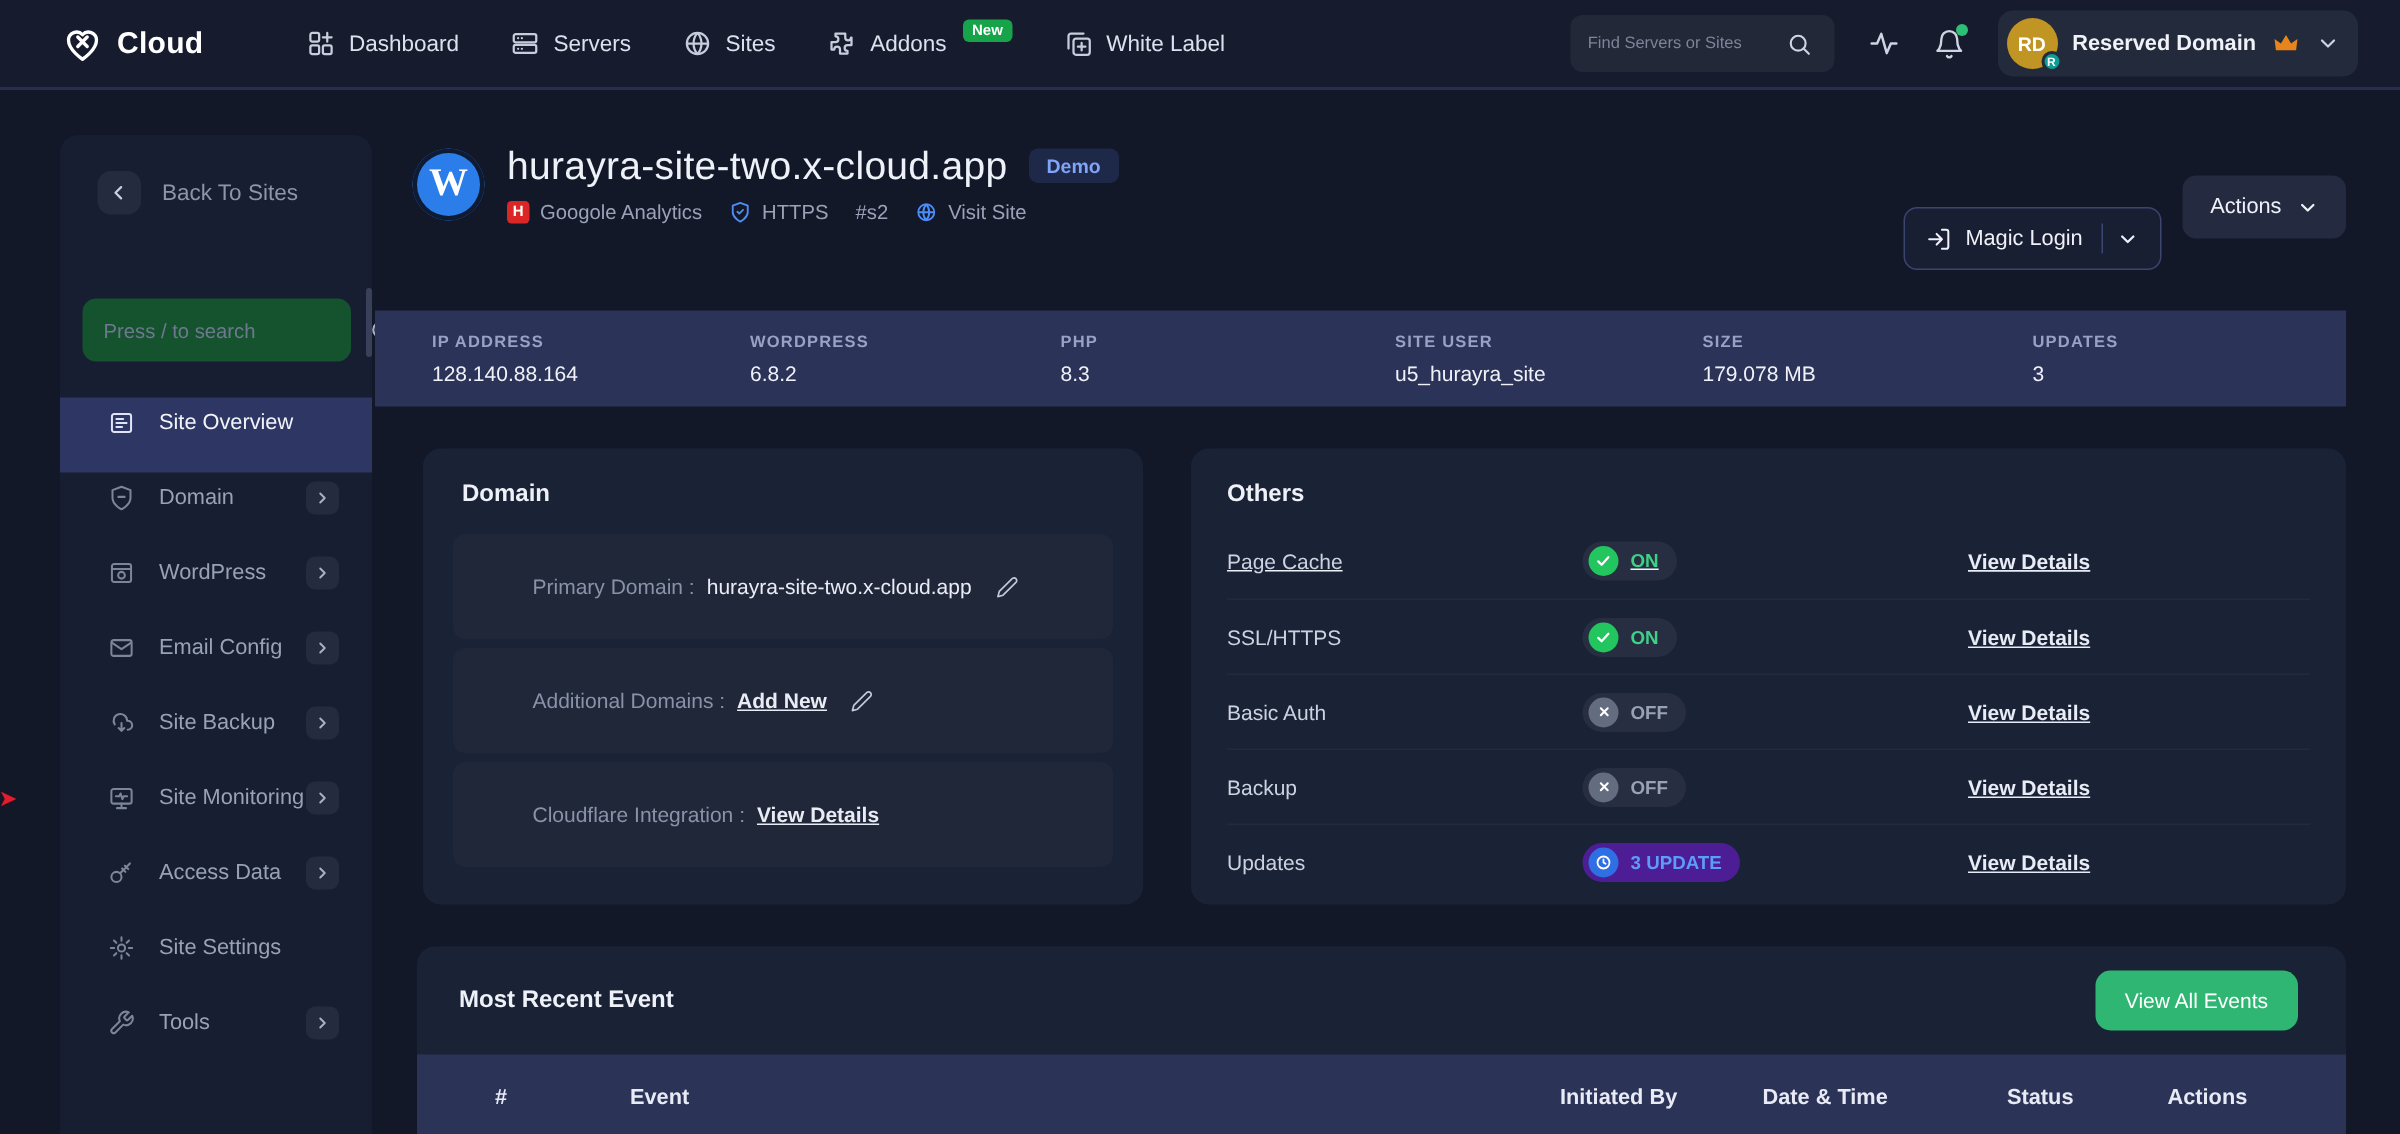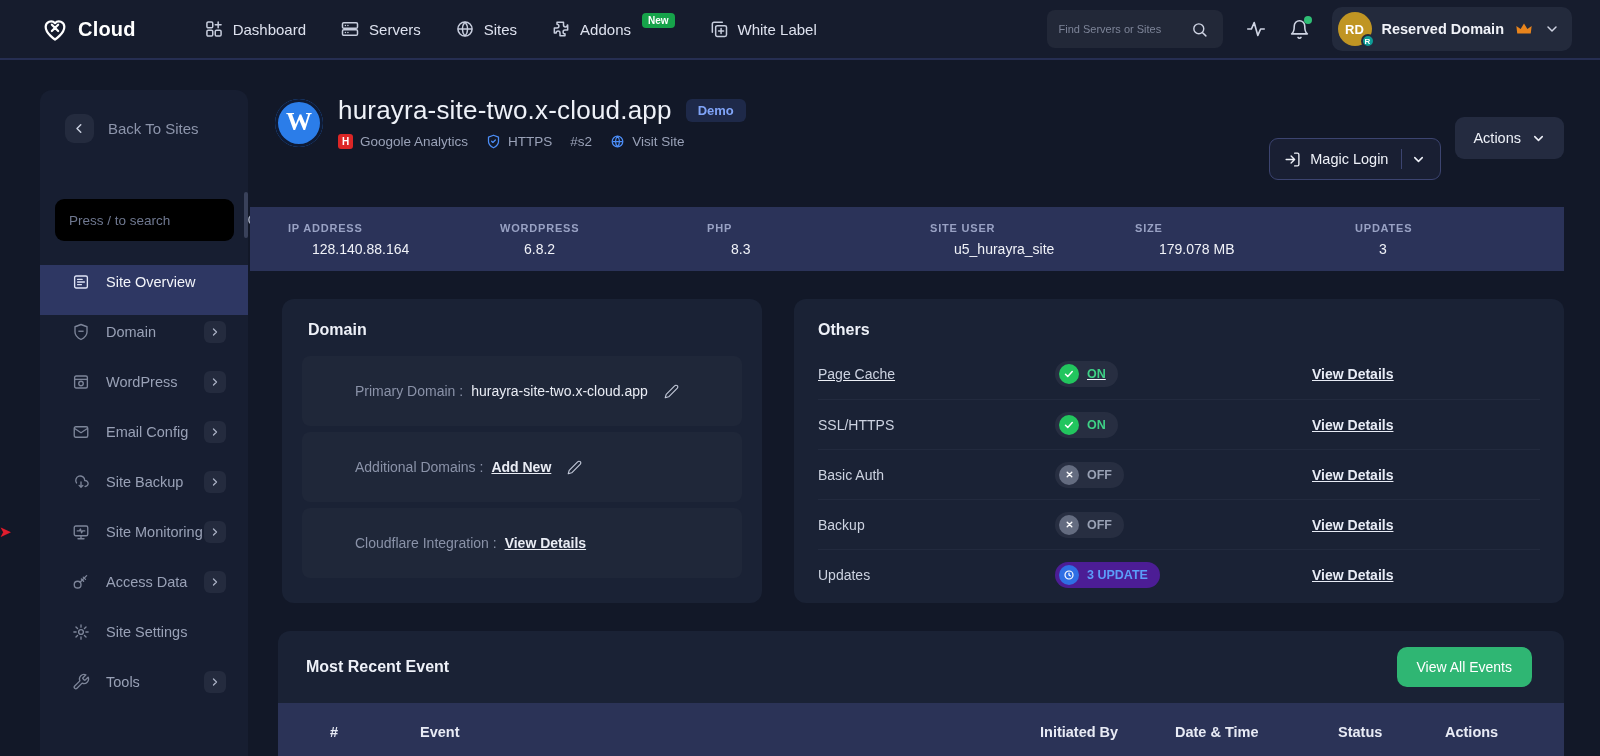--- a/index.html
+++ b/index.html
@@ -34,21 +34,21 @@
   .profile-name{ font-size:14.5px; font-weight:600; color:#f0f2f8; }
 
   
   .sidebar{
     position:absolute; left:40px; top:90px; width:208px; height:700px;
     background:#171e31; border-radius:12px 12px 0 0;
   }
   .back-row{ display:flex; align-items:center; gap:14px; padding:24px 0 0 25px; cursor:pointer; }
   .back-btn{ width:29px; height:29px; border-radius:9px; background:#242b3e; color:#c9cfdf; display:flex; align-items:center; justify-content:center; }
   .back-label{ color:#8d95ab; font-size:15px; font-weight:400; }
-  .side-search{ margin:56px 14px 0 15px; background:#000000; border-radius:9px; height:42px; display:flex; align-items:center; padding:0 14px; }
+  .side-search{ margin:56px 14px 0 15px; background:#14532d; border-radius:9px; height:42px; display:flex; align-items:center; padding:0 14px; }
   .side-search input{ flex:1; background:transparent; border:0; outline:0; color:#aab1c4; font-size:13.5px; font-family:"Liberation Sans",sans-serif; }
   .side-search input::placeholder{ color:#6f7890; }
   .side-search .ic{ color:#aab1c4; }
   .menu{ margin-top:24px; }
   .menu-item{ height:50px; display:flex; align-items:center; padding:0 22px 17px 32px; color:#99a1b6; font-size:14.5px; cursor:pointer; }
   .menu-item .ic{ color:#7d8599; margin-right:16px; }
   .menu-item .mi-label{ flex:1; font-weight:500; }
   .menu-item.active{ background:#2e3763; color:#f2f4fa; }
   .menu-item.active .ic{ color:#dfe4f6; }
   .chev-box{ width:22px; height:22px; border-radius:6px; background:#242b3e; color:#aab1c4; display:flex; align-items:center; justify-content:center; }
@@ -71,21 +71,21 @@
   .btn-magic{ height:42px; border:1px solid #3c4470; background:#191f33; border-radius:9px; color:#eef1f8; font-size:14.5px; font-weight:500; display:flex; align-items:center; gap:9px; padding:0 14px; cursor:pointer;margin-top:21px; }
   .btn-magic .sep{ width:1px; height:20px; background:#3c4470; margin-left:4px; }
   .btn-actions{ height:42px; background:#242b40; border-radius:9px; color:#eef1f8; font-size:14.5px; font-weight:500; display:flex; align-items:center; gap:10px; padding:0 18px; border:0; cursor:pointer; }
 
   .info-bar{
     margin-top:27px; width:1314px; height:64px; background:#2b3359;
     display:grid; grid-template-columns:212px 207px 223px 205px 220px auto;
     align-items:center; padding-left:38px;
   }
   .info-cell .lbl{ color:#99a2c4; font-size:11px; letter-spacing:.8px; font-weight:600; }
-  .info-cell .val{ color:#f0f2f8; font-size:14px; margin-top:7px; font-weight:500;margin-left:24px; }
+  .info-cell .val{ color:#f0f2f8; font-size:14px; margin-top:7px; font-weight:500; }
 
   .cards-row{ margin:28px 36px 0 32px; display:grid; grid-template-columns:480px 1fr; gap:32px; }
   .card{ background:#1a2235; border-radius:12px; }
   .card-title{ font-size:16px; font-weight:700; color:#eef1f8; }
 
   .domain-card{ padding:22px 20px 20px; }
   .domain-card .card-title{ padding-left:6px; }
   .d-rows{ margin-top:17px; display:flex; flex-direction:column; gap:6px; }
   .d-row{ background:#1f2739; border-radius:8px; height:70px; display:flex; align-items:center; padding:0 20px; font-size:14px; }
   .d-label{ color:#8a92a8;margin-left:33px; }

